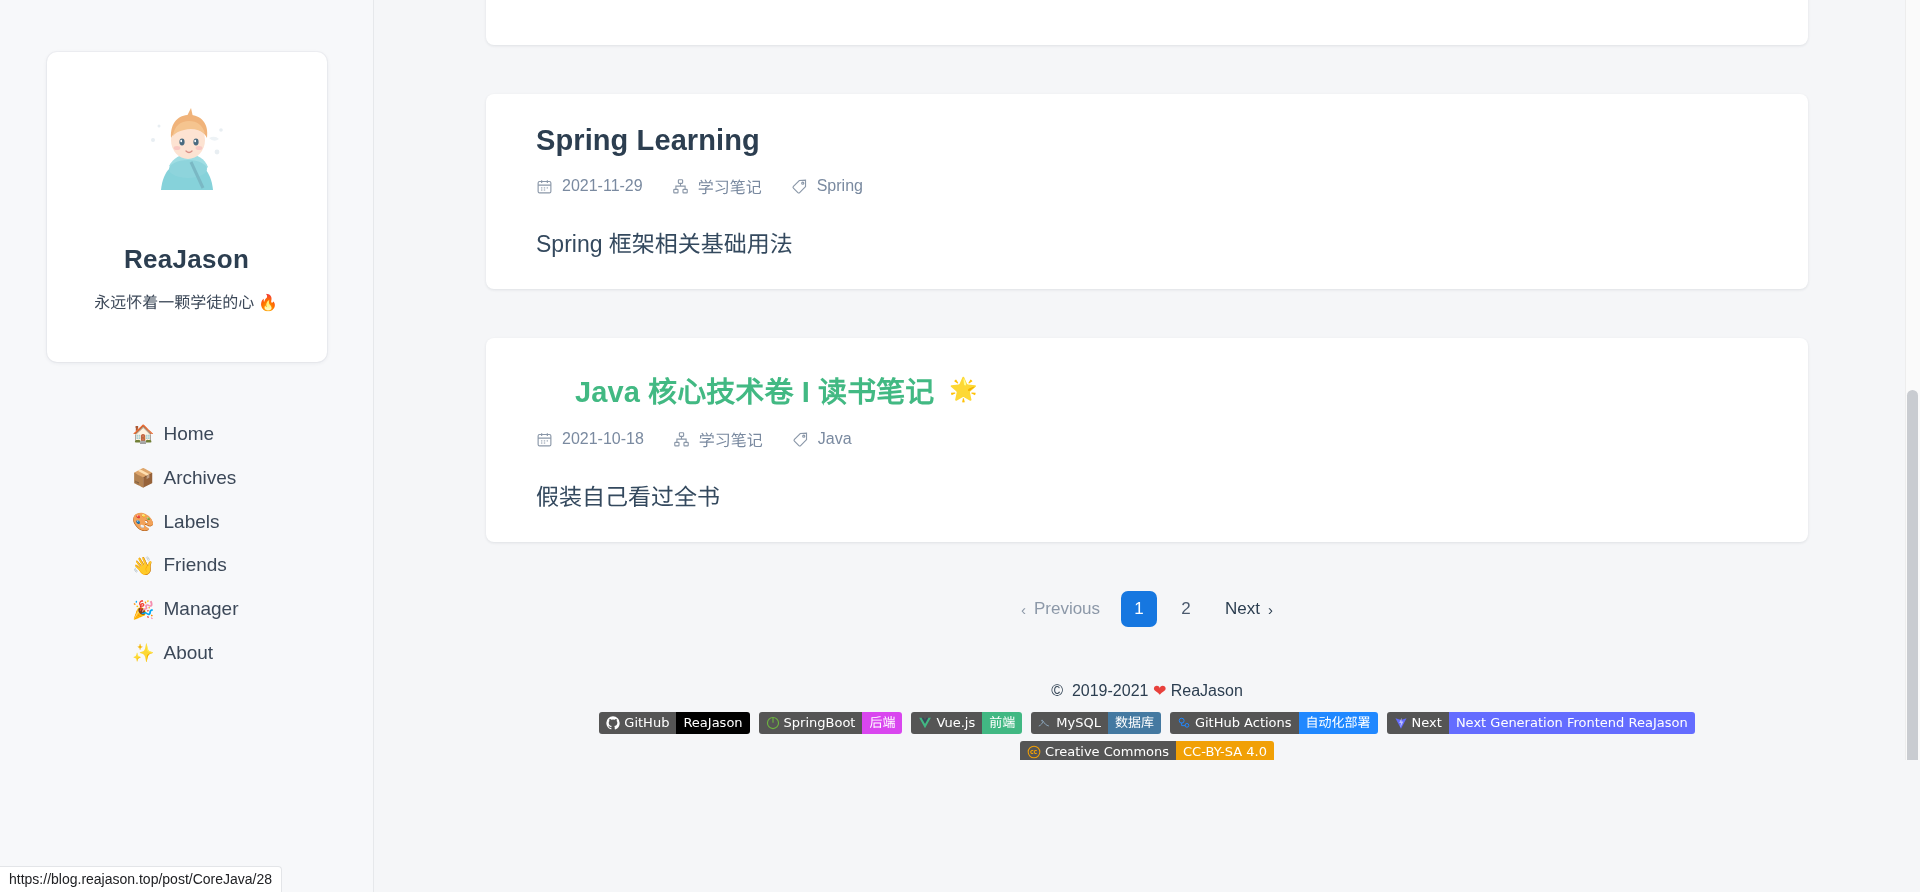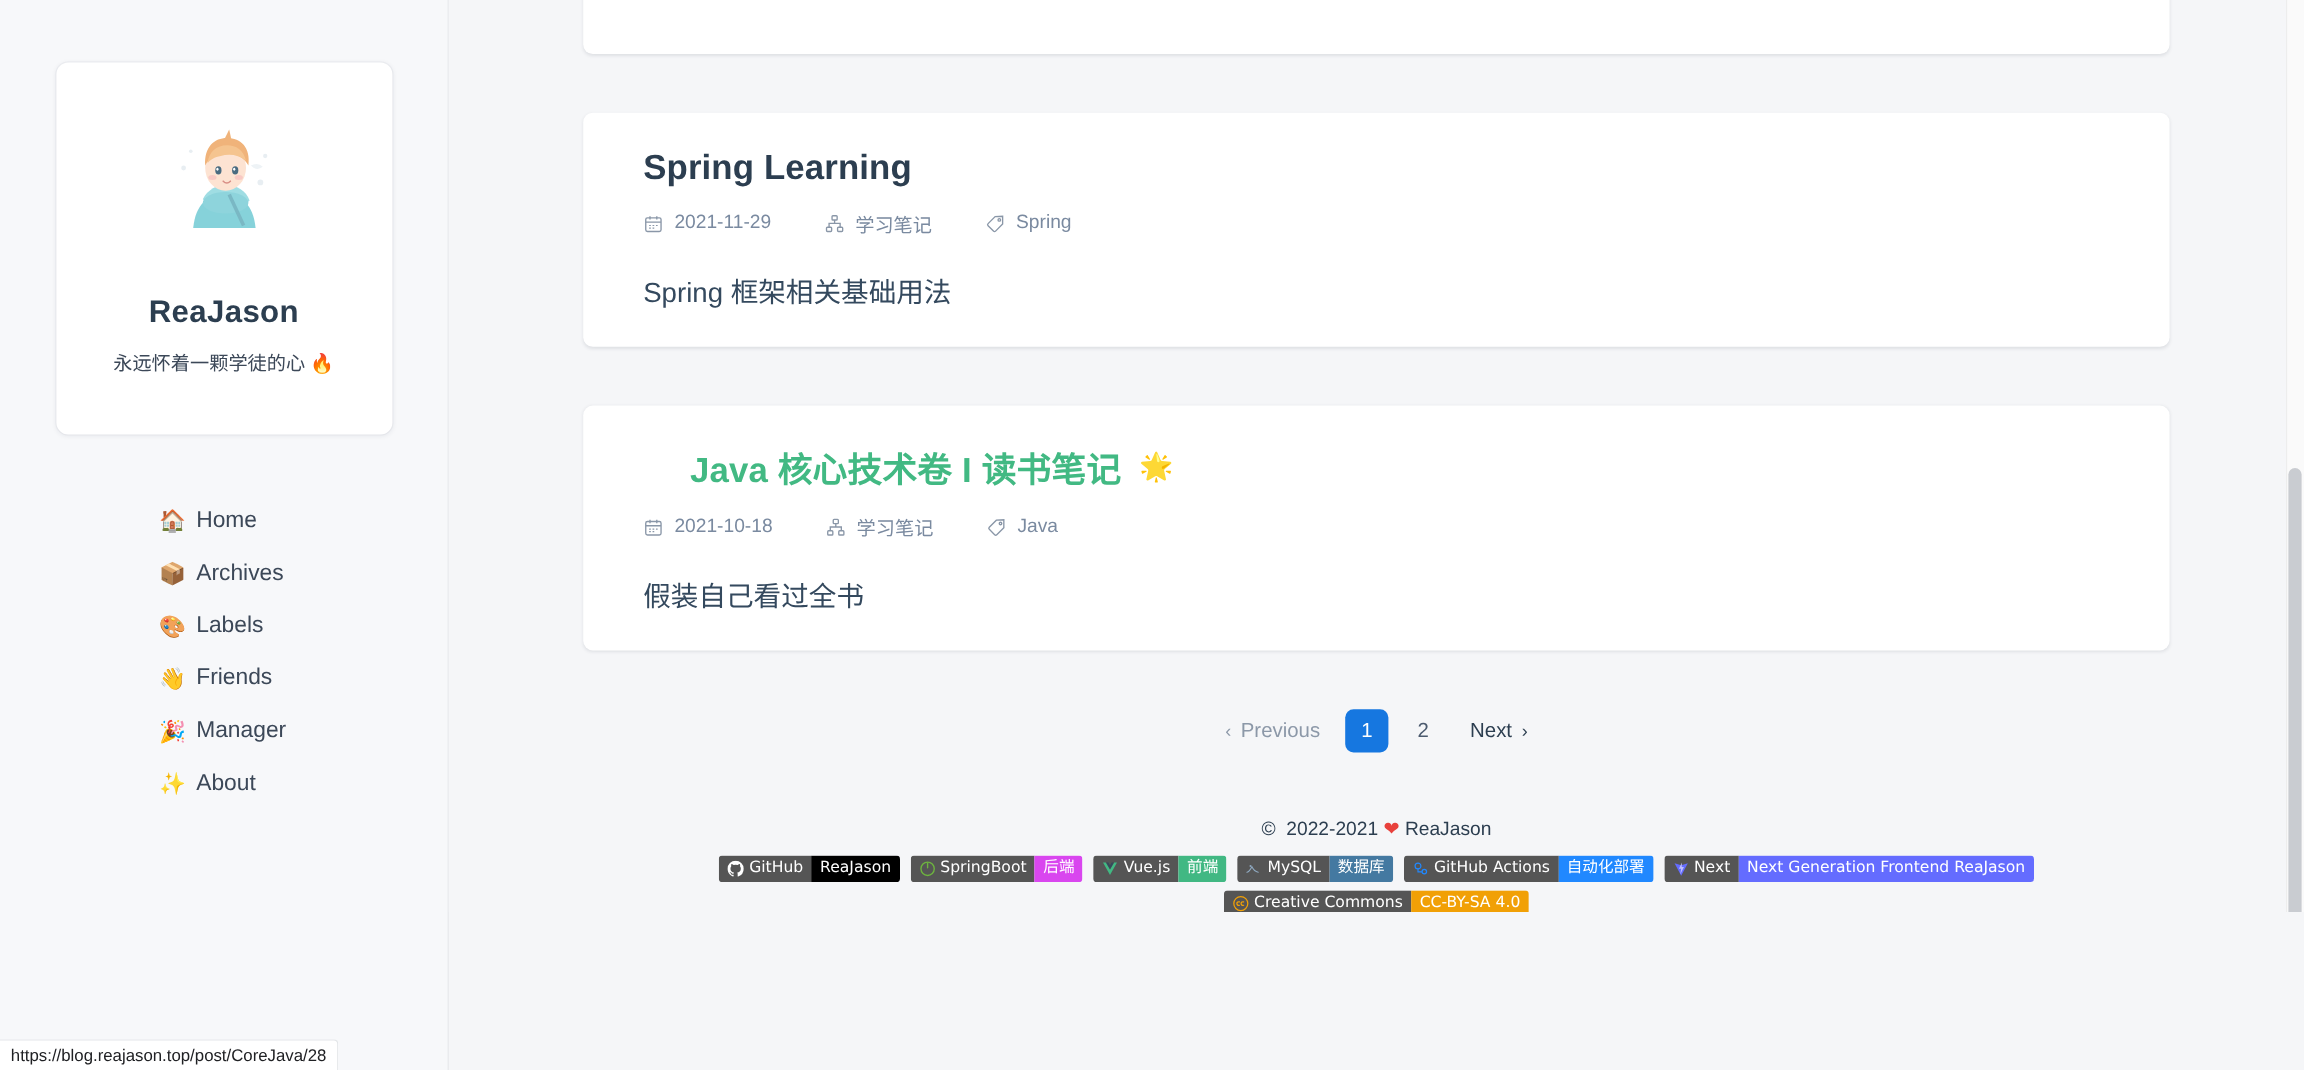--- a/index.html
+++ b/index.html
@@ -92,21 +92,21 @@
   }
   .post-title {
     font-size: 29px; font-weight: 700; color: #2c3e50;
     display: inline-block; text-decoration: none;
     letter-spacing: .1px;
   }
   .post-title.green { color: #42b983; margin-left: 39px; }
   .title-row { display: flex; align-items: center; gap: 15px; margin-bottom: 17px; }
   .title-star { font-size: 23px; line-height: 1; }
   .meta {
-    display: flex; align-items: center; gap: 44px;
+    display: flex; align-items: center; gap: 29px;
     font-size: 16px; color: #7a8aa0;
     margin-bottom: 27px;
   }
   .meta-item { display: flex; align-items: center; gap: 9px; cursor: pointer; }
   .meta-item svg { width: 17px; height: 17px; stroke: #8a97a8; fill: none; stroke-width: 1.6; }
   .excerpt { font-size: 23px; color: #34495e; }
 
   
   .pagination {
     display: flex; align-items: center; justify-content: center;
@@ -346,21 +346,21 @@
         <button class="page-num">2</button>
         <button class="page-btn next">
           <span>Next</span>
           <span class="chev">›</span>
         </button>
       </div>
 
       <footer class="footer">
         <div class="copyright">
           <span>©</span>
-          &nbsp;<span>2022-2021</span>
+          &nbsp;<span>2019-2021</span>
           <span class="heart">❤</span>
           <span>ReaJason</span>
         </div>
 
         <div class="badges">
           <span class="badge">
             <span class="b-left" style="background:#555555">
               <svg class="b-ico" viewBox="0 0 24 24" fill="#ffffff">
                   <path d="M12 .5A11.5 11.5 0 0 0 .5 12c0 5.08 3.29 9.39 7.86 10.91.58.11.79-.25.79-.56v-2c-3.2.7-3.88-1.37-3.88-1.37-.52-1.34-1.28-1.7-1.28-1.7-1.05-.71.08-.7.08-.7 1.16.08 1.77 1.2 1.77 1.2 1.03 1.77 2.7 1.26 3.36.96.1-.75.4-1.26.73-1.55-2.56-.29-5.25-1.28-5.25-5.7 0-1.26.45-2.29 1.19-3.1-.12-.29-.52-1.47.11-3.06 0 0 .97-.31 3.18 1.18a11 11 0 0 1 5.8 0c2.2-1.49 3.17-1.18 3.17-1.18.63 1.59.23 2.77.12 3.06.74.81 1.18 1.84 1.18 3.1 0 4.43-2.69 5.4-5.26 5.69.41.36.78 1.06.78 2.14v3.17c0 .31.21.68.8.56A11.5 11.5 0 0 0 23.5 12 11.5 11.5 0 0 0 12 .5z"></path>
                 </svg>

